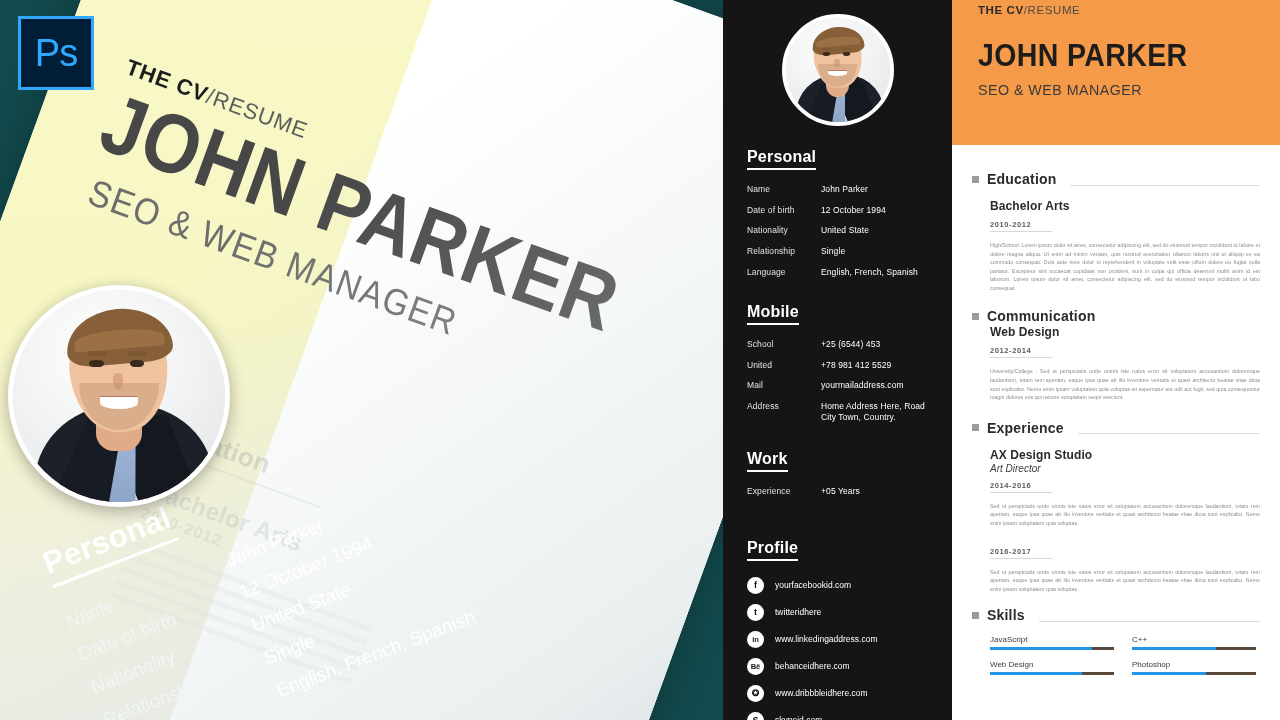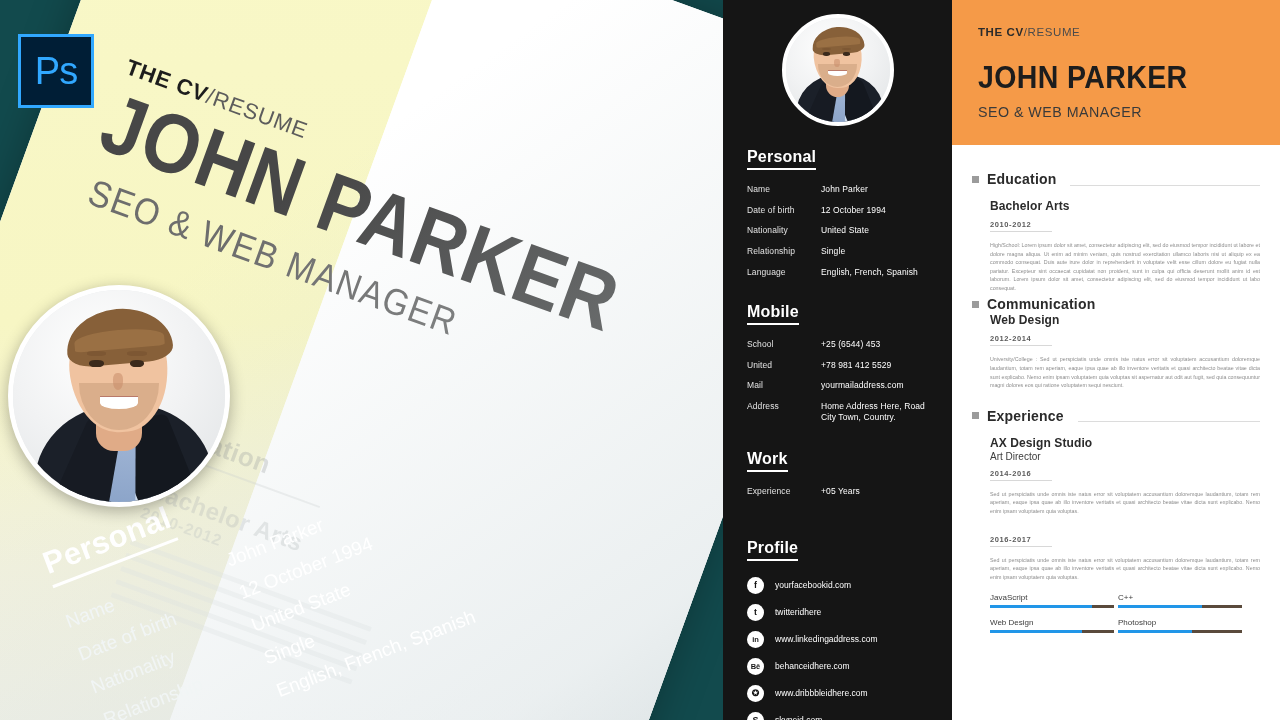--- a/index.html
+++ b/index.html
@@ -89,21 +89,21 @@
 
   
   .promo{
     position:absolute; left:18px; top:14px; z-index:6;
   }
   .promo h1{
     color:#ffffff; font-size:44px; line-height:.98; font-weight:700;
     letter-spacing:-.5px; text-shadow:0 2px 6px rgba(0,0,0,.35);
   }
   .ps-logo{
-    margin-top:20px; width:76px; height:74px;
+    margin-top:2px; width:76px; height:74px;
     border:3px solid #31A8FF; background:#001E36;
     display:flex; align-items:center; justify-content:center;
   }
   .ps-logo span{
     color:#31A8FF; font-size:38px; font-weight:400; letter-spacing:-1px;
     font-family:"Liberation Sans", sans-serif;
   }
 
   
   .promo-photo{
@@ -210,46 +210,46 @@
   }
   .si-ico.small{ font-size:7.5px; }
   .si-txt{ font-size:8.5px; color:#ffffff; }
 
   
   .right-panel{
     position:absolute; left:952px; top:0; width:328px; height:720px;
     background:#ffffff; overflow:hidden;
   }
   .rp-banner{
-    height:145px; background:#F59A48; padding:26px 26px 0 26px;
+    height:145px; background:#F59A48; padding:4px 26px 0 26px;
   }
   .rp-cv{ font-size:11.5px; letter-spacing:.6px; color:#2b2b2b; }
   .rp-cv b{ font-weight:700; }
   .rp-cv i{ font-style:normal; color:#4b4b4b; }
   .rp-name{
     margin-top:22px; font-size:31px; font-weight:700; letter-spacing:.4px;
     color:#1d1d1d; transform:scaleX(.92); transform-origin:0 0;
   }
   .rp-role{
     margin-top:7px; font-size:15px; font-weight:400; letter-spacing:.5px; color:#3a3a3a;
     transform:scaleX(.95); transform-origin:0 0;
   }
   .rp-body{ padding:12px 20px 0 20px; }
   .sec-h{ display:flex; align-items:center; gap:8px; margin-top:14px; }
   .sec-sq{ width:7px; height:7px; background:#9b9b9b; flex:0 0 7px; }
   .sec-t{ font-size:14px; font-weight:700; color:#2b2b2b; letter-spacing:.2px; }
   .sec-line{ flex:1; height:1px; background:#dcdcdc; margin-left:6px; position:relative; top:6px;}
   .itm{ margin:12px 0 0 18px; }
   .itm-t{ font-size:12px; font-weight:700; color:#2b2b2b; letter-spacing:.1px; }
-  .itm-s{ font-size:10px; font-weight:400; color:#3c3c3c; margin-top:1px;}
+  .itm-s{ font-size:10px; font-weight:400; color:#3c3c3c; margin-top:1px;font-style:italic;}
   .itm-y{ font-size:7.5px; font-weight:700; color:#5a5a5a; letter-spacing:.6px; margin-top:1px;
           border-bottom:1px solid #d8d8d8; display:inline-block; padding-bottom:2px; min-width:62px;}
   .itm-p{ font-size:5.3px; line-height:1.62; color:#8d8d8d; margin-top:9px; text-align:justify; }
 
-  .skills-wrap{ display:flex; flex-wrap:wrap; gap:10px 4px; margin:12px 0 0 18px; }
+  .skills-wrap{ display:flex; flex-wrap:wrap; gap:10px 18px; margin:12px 0 0 18px; }
   .skill{ width:124px; }
   .skill-n{ font-size:8px; color:#3b3b3b; margin-bottom:3px; }
   .skill-bar{ height:3px; background:#5a4a3c; width:100%; position:relative; }
   .skill-fill{ position:absolute; left:0; top:0; height:3px; background:#2196E8; }
 </style>
 </head>
 <body>
 
 <div id="stage">
 
@@ -469,21 +469,21 @@
         <span class="sec-sq"></span>
         <span class="sec-t">Education</span>
         <span class="sec-line"></span>
       </div>
       <div class="itm">
         <div class="itm-t">Bachelor Arts</div>
         <div class="itm-y">2010-2012</div>
         <div class="itm-p">High/School: Lorem ipsum dolor sit amet, consectetur adipiscing elit, sed do eiusmod tempor incididunt ut labore et dolore magna aliqua. Ut enim ad minim veniam, quis nostrud exercitation ullamco laboris nisi ut aliquip ex ea commodo consequat. Duis aute irure dolor in reprehenderit in voluptate velit esse cillum dolore eu fugiat nulla pariatur. Excepteur sint occaecat cupidatat non proident, sunt in culpa qui officia deserunt mollit anim id est laborum. Lorem ipsum dolor sit amet, consectetur adipiscing elit, sed do eiusmod tempor incididunt ut labo consequat.</div>
       </div>
 
-      <div class="sec-h" style="margin-top:4px">
+      <div class="sec-h" style="margin-top:16px">
         <span class="sec-sq"></span>
         <span class="sec-t">Communication</span>
       </div>
       <div class="itm" style="margin-top:1px">
         <div class="itm-t">Web Design</div>
         <div class="itm-y">2012-2014</div>
         <div class="itm-p">University/College : Sed ut perspiciatis unde omnis iste natus error sit voluptatem accusantium doloremque laudantium, totam rem aperiam, eaque ipsa quae ab illo inventore veritatis et quasi architecto beatae vitae dicta sunt explicabo. Nemo enim ipsam voluptatem quia voluptas sit aspernatur aut odit aut fugit, sed quia consequuntur magni dolores eos qui ratione voluptatem sequi nesciunt.</div>
       </div>
 
       <div class="sec-h" style="margin-top:18px">
@@ -495,20 +495,25 @@
         <div class="itm-t">AX Design Studio</div>
         <div class="itm-s">Art Director</div>
         <div class="itm-y">2014-2016</div>
         <div class="itm-p">Sed ut perspiciatis unde omnis iste natus error sit voluptatem accusantium doloremque laudantium, totam rem aperiam, eaque ipsa quae ab illo inventore veritatis et quasi architecto beatae vitae dicta sunt explicabo. Nemo enim ipsam voluptatem quia voluptas.</div>
       </div>
       <div class="itm">
         <div class="itm-y">2016-2017</div>
         <div class="itm-p">Sed ut perspiciatis unde omnis iste natus error sit voluptatem accusantium doloremque laudantium, totam rem aperiam, eaque ipsa quae ab illo inventore veritatis et quasi architecto beatae vitae dicta sunt explicabo. Nemo enim ipsam voluptatem quia voluptas.</div>
       </div>
 
+      <div class="sec-h" style="margin-top:14px">
+        <span class="sec-sq"></span>
+        <span class="sec-t">Skills</span>
+        <span class="sec-line"></span>
+      </div>
       <div class="skills-wrap">
         <div class="skill">
           <div class="skill-n">JavaScript</div>
           <div class="skill-bar">
             <div class="skill-fill" style="width: 82%;"></div>
           </div>
         </div>
         <div class="skill">
           <div class="skill-n">C++</div>
           <div class="skill-bar">

